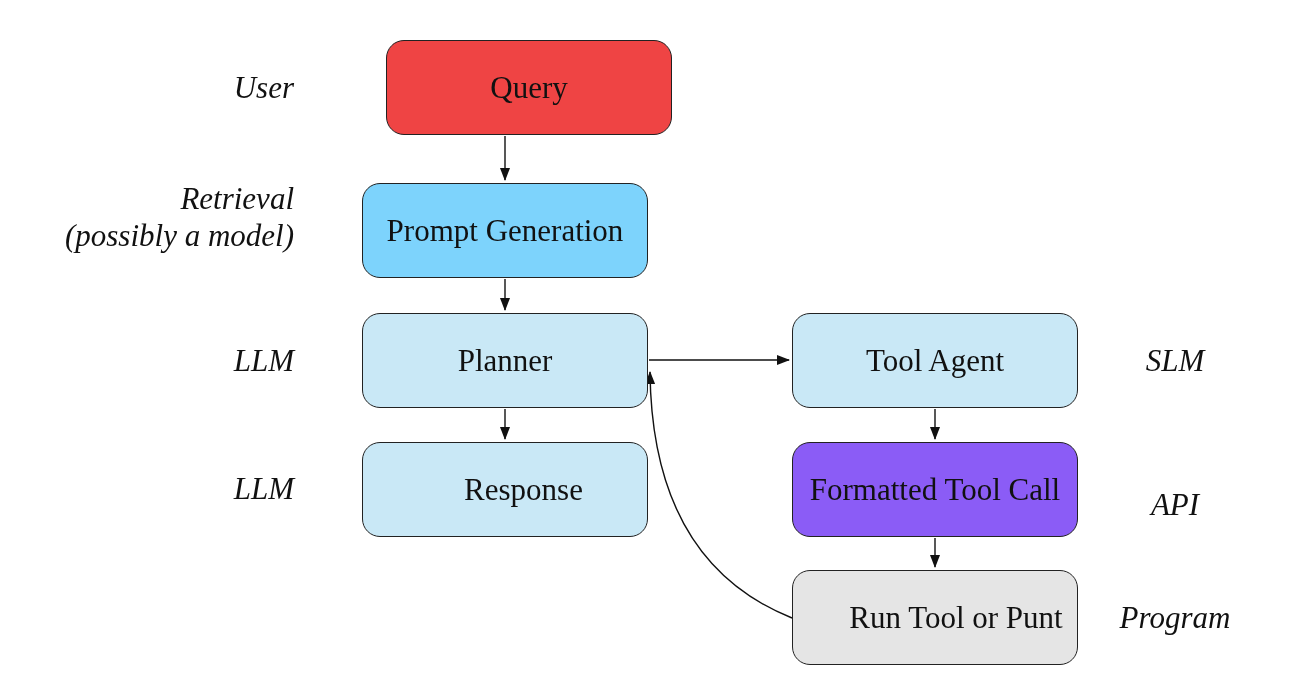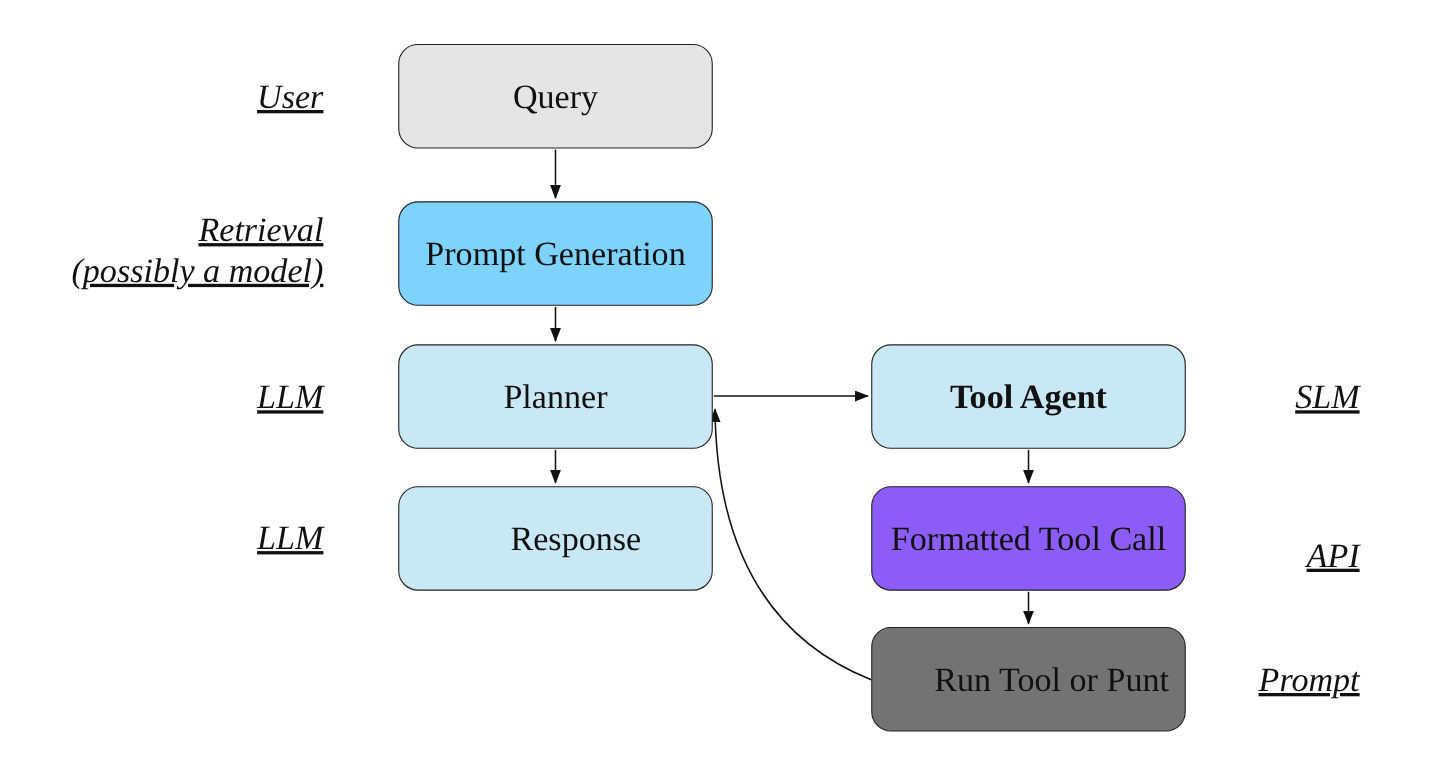--- a/index.html
+++ b/index.html
@@ -40,35 +40,34 @@
     align-items: center;
     justify-content: center;
     font-size: 31px;
     white-space: nowrap;
     line-height: 1;
   }
   .n-query               { left: 362px; top: 40px;  }
   .n-prompt-generation   { left: 362px; top: 183px; }
   .n-planner             { left: 362px; top: 313px; }
   .n-response            { left: 362px; top: 442px; }
-  .n-tool-agent          { left: 792px; top: 313px; font-weight: bold; }
+  .n-tool-agent          { left: 792px; top: 313px; }
   .n-formatted-tool-call { left: 792px; top: 442px; }
   .n-run-tool-or-punt    { left: 792px; top: 570px; }
   .annot {
     position: absolute;
     font-style: italic;
     font-size: 31px;
     line-height: 37px;
     white-space: nowrap;
-    text-decoration: underline;
   }
   .annot.left-side  { right: 1018px; text-align: right; }
-  .annot.right-side { left: 1036px; width: 200px; text-align: right; }
+  .annot.right-side { left: 1075px; width: 200px; text-align: center; }
   .a-user         { top: 69px;  }
-  .a-retrieval    { top: 190px; margin-left: 44px; }
+  .a-retrieval    { top: 180px; margin-left: 44px; }
   .a-llm-planner  { top: 342px; }
   .a-llm-response { top: 470px; }
   .a-slm          { top: 342px; }
   .a-api          { top: 471px; margin-top: 15px; }
   .a-program      { top: 599px; }
 </style>
 </head>
 <body>
 
 <div class="canvas">
@@ -81,21 +80,21 @@
     </defs>
     <line x1="505" y1="136" x2="505" y2="180" marker-end="url(#ah)"></line>
     <line x1="505" y1="279" x2="505" y2="310" marker-end="url(#ah)"></line>
     <line x1="505" y1="409" x2="505" y2="439" marker-end="url(#ah)"></line>
     <line x1="649" y1="360" x2="789" y2="360" marker-end="url(#ah)"></line>
     <line x1="935" y1="409" x2="935" y2="439" marker-end="url(#ah)"></line>
     <line x1="935" y1="538" x2="935" y2="567" marker-end="url(#ah)"></line>
     <path class="edge" d="M792,618 Q652,562 650,372" marker-end="url(#ah)"></path>
   </svg>
 
-  <div class="node n-query" style="background: #e5e5e5;">
+  <div class="node n-query" style="background: #ef4444; margin-left: 24px;">
     <span>Query</span>
   </div>
 
   <div class="node n-prompt-generation" style="background: #7dd3fc; align-items: center;">
     <span>Prompt Generation</span>
   </div>
 
   <div class="node n-planner" style="background: rgb(201, 232, 246);">
     <span>Planner</span>
   </div>
@@ -105,21 +104,21 @@
   </div>
 
   <div class="node n-tool-agent" style="background: rgb(201, 232, 246);">
     <span>Tool Agent</span>
   </div>
 
   <div class="node n-formatted-tool-call" style="background: #8b5cf6;">
     <span>Formatted Tool Call</span>
   </div>
 
-  <div class="node n-run-tool-or-punt" style="background: #737373; padding-left: 42px;">
+  <div class="node n-run-tool-or-punt" style="background: #e5e5e5; padding-left: 42px;">
     <span>Run Tool or Punt</span>
   </div>
 
   <div class="annot left-side a-user">
     <span>User</span>
   </div>
 
   <div class="annot left-side a-retrieval">
     <span>Retrieval</span><br>
     <span>(possibly a model)</span>
@@ -135,16 +134,16 @@
 
   <div class="annot right-side a-slm">
     <span>SLM</span>
   </div>
 
   <div class="annot right-side a-api">
     <span>API</span>
   </div>
 
   <div class="annot right-side a-program">
-    <span>Prompt</span>
+    <span>Program</span>
   </div>
 
 </div>
 
 </body></html>

